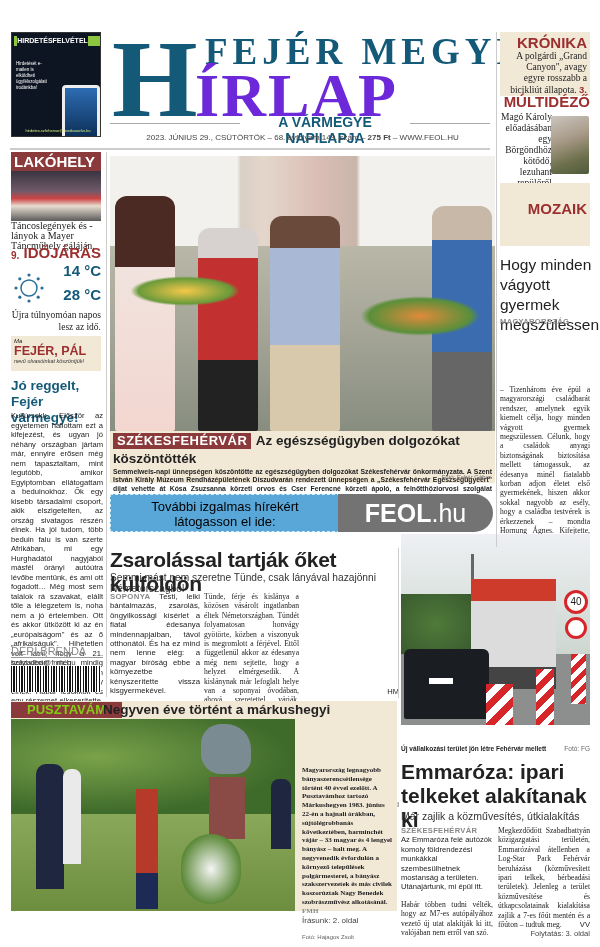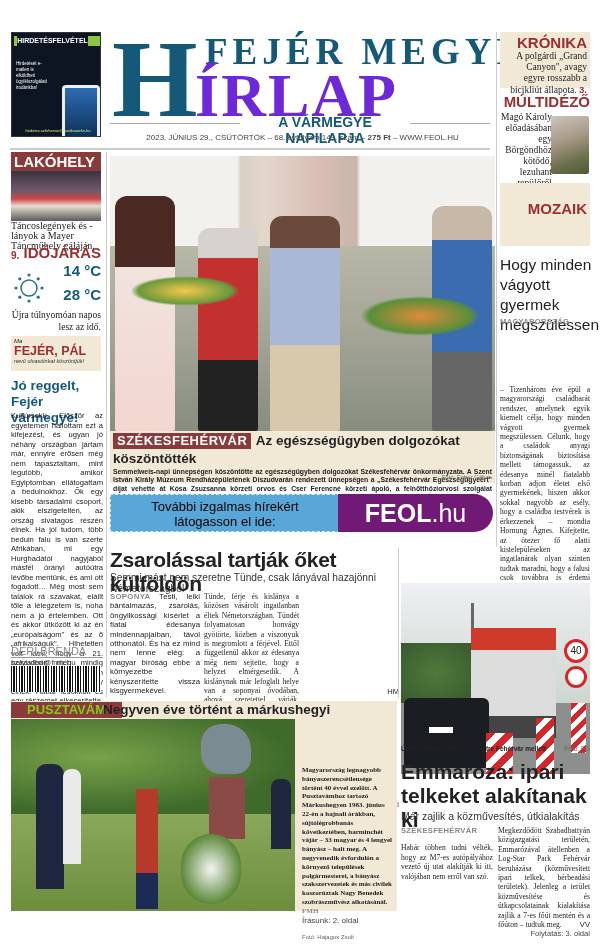--- a/index.html
+++ b/index.html
@@ -23,21 +23,21 @@
 #tagline .line{position:absolute;top:9px;height:1px;background:#aaa}
 #tagline .t{position:absolute;left:130px;top:0;width:170px;text-align:center;font-size:14px;font-weight:bold;color:#145a78}
 #dateline{left:110px;top:133px;width:385px;text-align:center;font-size:8px;color:#444}
 #rule{left:10px;top:148px;width:480px;height:2px;background:#ccc}
 
 
 .teaser{position:absolute;left:500px;width:90px}
 .teaser .h{font-size:15px;font-weight:bold;text-align:right;color:#9b2f2f;line-height:16px}
 .teaser .b{font-size:9.5px;line-height:11px;text-align:right}
 .teaser .b b{color:#9b2f2f}
-#kronika{top:32px;height:56px;padding:3px 3px}
+#kronika{top:32px;height:64px;padding:3px 3px}
 #multidezo{top:94px;height:82px}
 #mozaik{top:183px;height:63px;padding:18px 3px}
 .photo-face{position:absolute;left:551px;top:116px;width:38px;height:58px;background:linear-gradient(160deg,#cbc6be 0%,#a89a88 40%,#6b6e4a 75%,#4e5b3a 100%);border-radius:2px}
 
 
 #lakohely{left:11px;top:152px;width:90px;height:88px}
 #lakohely .h{background:#8a3a3a;color:#fff;font-size:15px;font-weight:bold;padding:1px 3px;height:19px;line-height:17px}
 #lakohely .img{height:50px;background:linear-gradient(180deg,#3a3440 0%,#6f5a6a 40%,#c44 55%,#e8ddd0 70%,#5a5a5a 100%)}
 #lakohely .c{font-size:10px;line-height:10px;text-align:left;padding-top:0}
 #lakohely .c b{color:#9b2f2f}
@@ -69,36 +69,36 @@
 #main-caption{left:110px;top:431px;width:385px;height:52px;padding:0 3px}
 #main-caption .kick{display:inline-block;background:#8a3a3a;color:#fff;font-size:13px;font-weight:bold;padding:0 4px;line-height:16px;letter-spacing:.5px}
 #main-caption .hl{font-size:13.5px;font-weight:bold;display:inline}
 #main-caption .body{font-size:6.8px;line-height:8.4px;font-weight:bold;text-align:justify;margin-top:1px}
 #main-caption .body .fmh{color:#888}
 #main-caption .credit{position:absolute;right:4px;bottom:3px;font-size:6px;color:#666}
 
 
 #banner{left:110px;top:494px;width:383px;height:38px}
 #banner .l{position:absolute;left:0;top:0;width:230px;height:38px;background:#58a7d8;border:1px dashed #d6ecf7;color:#000000;font-size:13px;text-align:center;line-height:15px;padding-top:4px}
-#banner .r{position:absolute;left:228px;top:0;width:155px;height:38px;background:#701a75;border-radius:0 19px 19px 0;color:#fff;font-size:25px;font-weight:bold;text-align:center;line-height:38px}
+#banner .r{position:absolute;left:228px;top:0;width:155px;height:38px;background:#737373;border-radius:0 19px 19px 0;color:#fff;font-size:25px;font-weight:bold;text-align:center;line-height:38px}
 #banner .r span{font-weight:normal}
 
 
 #zs-head{left:110px;top:548px;width:290px;font-size:21px;font-weight:bold;letter-spacing:-.3px}
 #zs-sub{left:110px;top:572px;width:290px;font-size:10.2px;color:#333}
 .col{position:absolute;font-size:7.6px;line-height:9.4px;text-align:justify}
 #zs-col1{left:110px;top:592px;width:90px}
 #zs-col1 .lead{font-family:"Liberation Sans",sans-serif;font-size:7.8px}
 #zs-col2{left:204px;top:592px;width:95px}
 #zs-col3{left:305px;top:592px;width:94px}
 .kicker{font-family:"Liberation Sans",sans-serif;font-weight:bold;color:#9b2f2f;letter-spacing:.3px}
 .more{text-align:right;display:block;font-family:"Liberation Sans",sans-serif;color:#444}
 
 
-#road-photo{left:401px;top:583px;width:189px;height:191px;overflow:hidden;background:#dfe4ea}
+#road-photo{left:401px;top:534px;width:189px;height:191px;overflow:hidden;background:#dfe4ea}
 #road-caption{left:401px;top:745px;width:189px;font-size:6.5px;font-weight:bold}
 #road-caption span{float:right;font-weight:normal;color:#666}
 #em-head{left:401px;top:760px;width:195px;font-size:21px;line-height:24px;font-weight:bold}
 #em-sub{left:401px;top:810px;width:195px;font-size:10.5px;color:#333}
 #em-col1{left:401px;top:826px;width:92px}
 #em-col2{left:498px;top:826px;width:92px}
 
 
 #pv-bar{left:11px;top:701px;width:386px;height:18px}
 #pv-bar .kick{position:absolute;left:0;top:1px;background:#8a3a3a;color:#84cc16;font-size:13px;font-weight:bold;padding:0 16px;line-height:16px}
@@ -248,20 +248,21 @@
   <div class="abs" style="left:135px;top:135px;width:18px;height:56px;background:repeating-linear-gradient(135deg,#d7262a 0 6px,#fff 6px 12px)"></div>
   <div class="abs" style="left:170px;top:120px;width:15px;height:50px;background:repeating-linear-gradient(135deg,#d7262a 0 5px,#fff 5px 10px)"></div>
   <div class="abs sans" style="left:163px;top:56px;width:24px;height:24px;border:3px solid #d7262a;border-radius:50%;background:#fff;font-size:10px;text-align:center;line-height:18px">40</div>
   <div class="abs" style="left:164px;top:83px;width:22px;height:22px;border:3px solid #d7262a;border-radius:50%;background:#fff"></div>
 </div>
 <div class="abs sans" id="road-caption"><span>Fotó: FG</span><b>Új vállalkozási terület jön létre Fehérvár mellett</b></div>
 <div class="abs sans" id="em-head">Emmaróza: ipari telkeket alakítanak ki</div>
 <div class="abs sans" id="em-sub">Már zajlik a közművesítés, útkialakítás</div>
 <div class="col" id="em-col1">
   <div class="kicker" style="color:#888">SZÉKESFEHÉRVÁR</div>
+  <div class="sans" style="text-align:left">Az Emmaróza felé autózók komoly földrendezési munkákkal szembesülhetnek mostanság a területen. Utánajártunk, mi épül itt.</div>
   <div style="margin-top:8px">Habár többen tudni vélték, hogy az M7-es autópályához vezető új utat alakítják ki itt, valójában nem erről van szó.</div>
 </div>
 <div class="col" id="em-col2">
   <span>Megkezdődött Szabadbattyán közigazgatási területén, Emmarózával átellenben a Log-Star Park Fehérvár beruházása (közművesített ipari telkek, bérbeadási területek). Jelenleg a terület közművesítése és útkapcsolatainak kialakítása zajlik a 7-es főút mentén és a főúton – tudtuk meg.</span>
   <span class="sans" style="float:right">VV</span>
   <span class="more" style="clear:both">Folytatás: 3. oldal</span>
 </div>
 
 <div class="abs sans cream" id="pv-bar">
   <span class="kick">PUSZTAVÁM</span>

